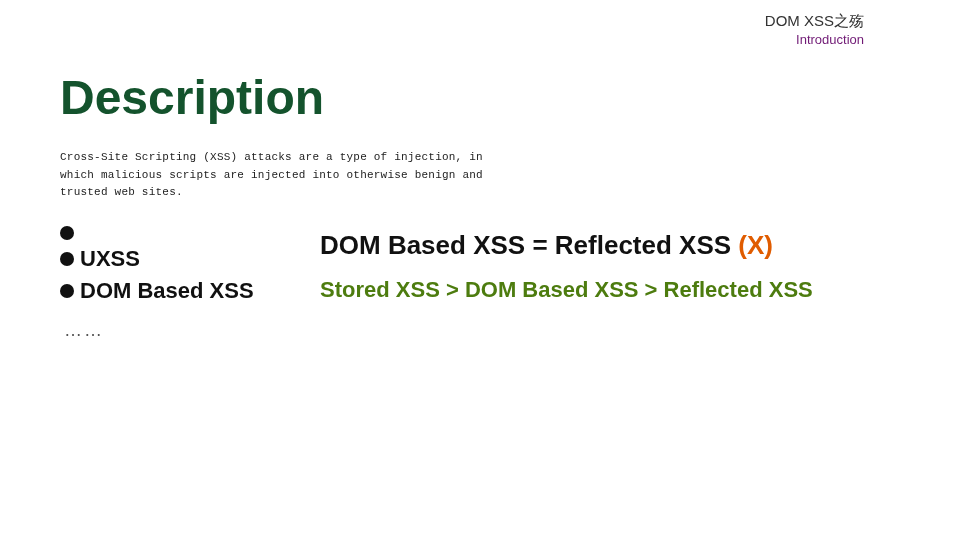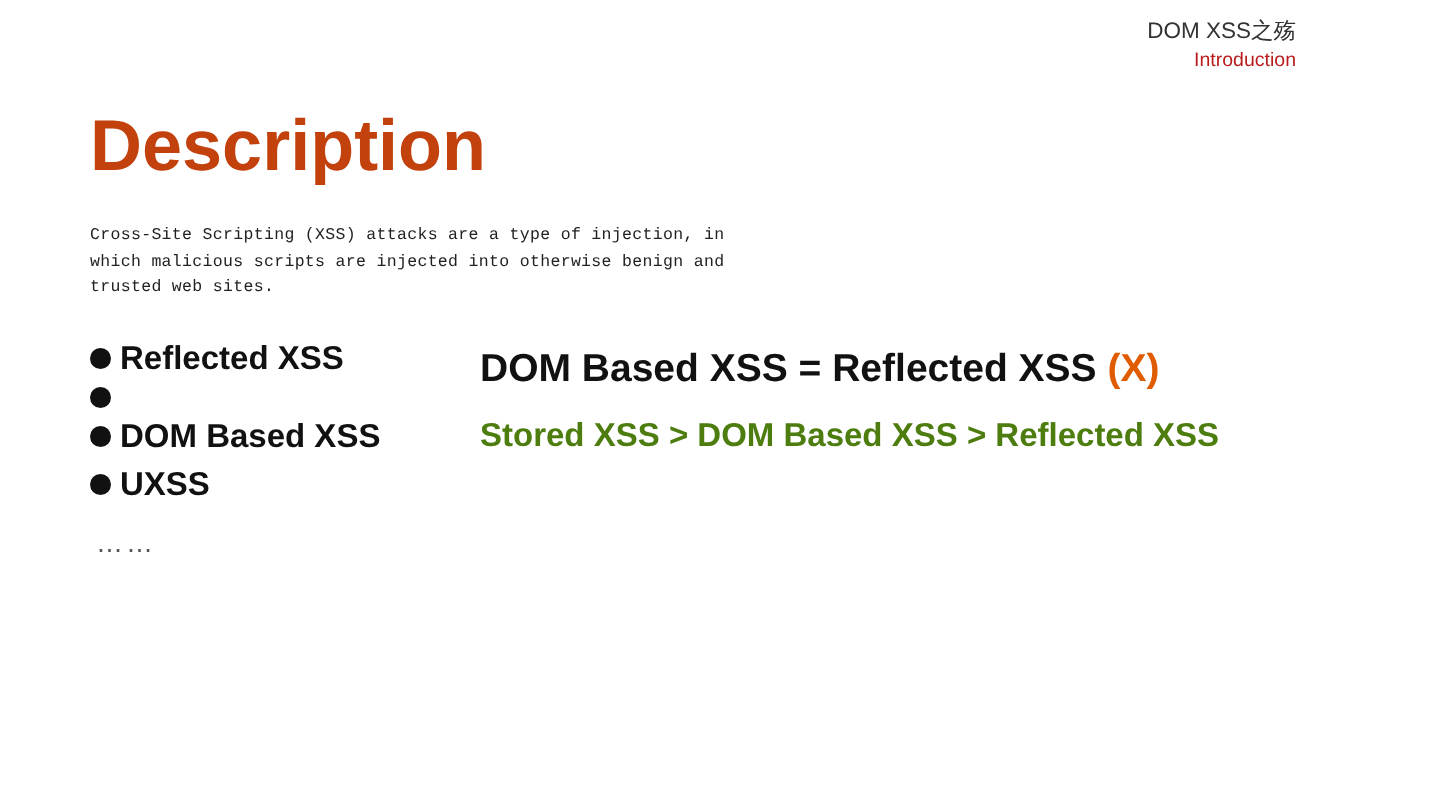--- a/index.html
+++ b/index.html
@@ -34,28 +34,28 @@
     }
 
     .top-right-title {
       font-size: 15px;
       color: #333;
       font-family: Arial, sans-serif;
     }
 
     .top-right-subtitle {
       font-size: 13px;
-      color: #b91c1c;
+      color: #701a75;
       font-family: Arial, sans-serif;
     }
 
     .page-title {
       font-size: 48px;
       font-weight: bold;
-      color: #c2410c;
+      color: #14532d;
       margin-top: 40px;
       margin-bottom: 24px;
       font-family: Arial, sans-serif;
     }
 
     .description-text {
       font-size: 11px;
       font-family: 'Courier New', Courier, monospace;
       color: #222;
       line-height: 1.6;
@@ -149,32 +149,28 @@
     Cross-Site Scripting (XSS) attacks are a type of injection,  in<br>
     which malicious scripts are injected into otherwise benign and<br>
     trusted web sites.
   </div>
 
   <div class="content-area">
     <div class="left-column">
       <ul class="bullet-list">
         <li>
           <span class="bullet-dot"></span>
-          <span>Reflected XSS</span>
         </li>
         <li>
           <span class="bullet-dot"></span>
+          <span>UXSS</span>
         </li>
         <li>
           <span class="bullet-dot"></span>
           <span>DOM Based XSS</span>
-        </li>
-        <li>
-          <span class="bullet-dot"></span>
-          <span>UXSS</span>
         </li>
       </ul>
       <div class="ellipsis-text">……</div>
     </div>
 
     <div class="right-column">
       <div class="equation-text">
         <span>DOM Based XSS = Reflected XSS </span><span class="highlight-x">(X)</span>
       </div>
       <div class="comparison-text">Stored XSS &gt; DOM Based XSS &gt; Reflected XSS</div>

